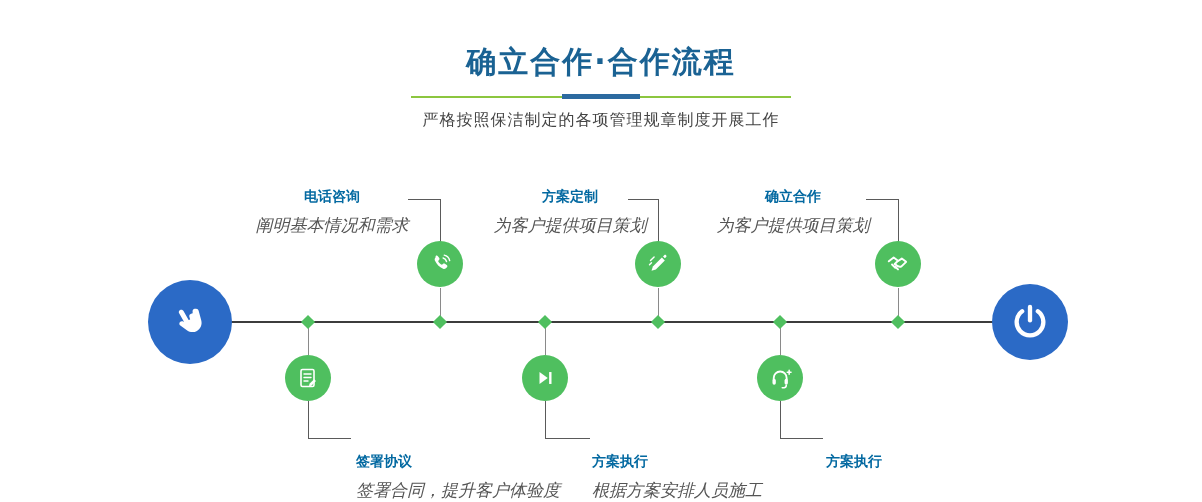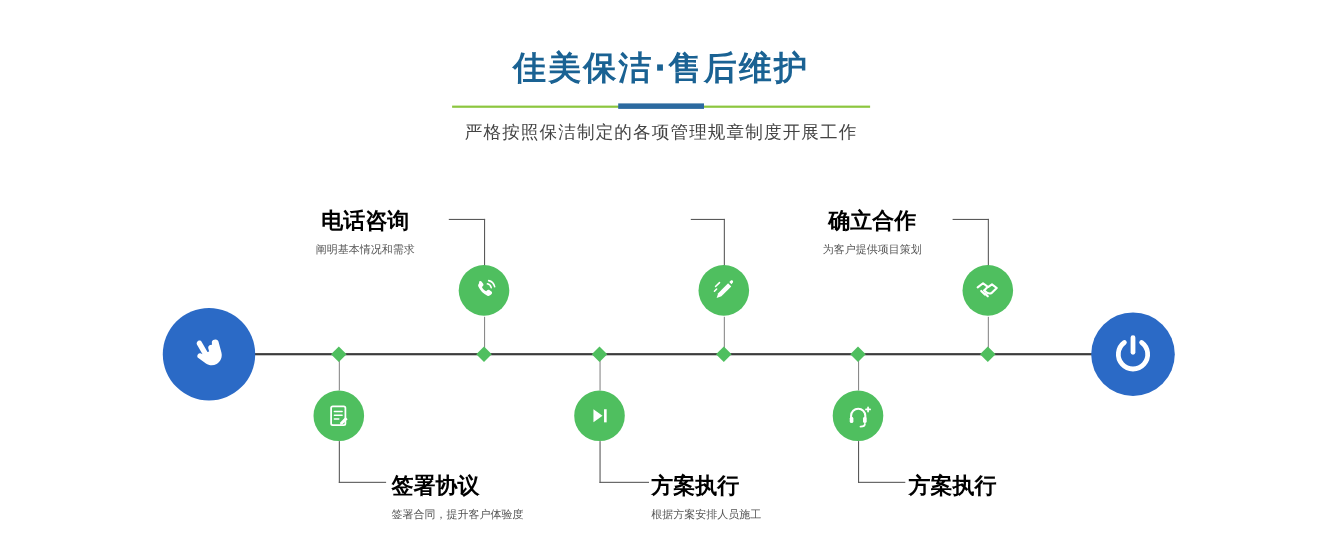--- a/index.html
+++ b/index.html
@@ -22,32 +22,32 @@
   .end-node{left:992px;top:284px;width:76px;height:76px;}
 
   .stem{position:absolute;width:1px;background:#8a8a8a;}
   .diamond{position:absolute;width:10px;height:10px;background:#4fbf5f;transform:rotate(45deg);}
 
   .conn-top{position:absolute;border-top:1px solid #5a5a5a;border-right:1px solid #5a5a5a;}
   .conn-bottom{position:absolute;border-left:1px solid #5a5a5a;border-bottom:1px solid #5a5a5a;}
 
   .label{position:absolute;}
   .label-top{text-align:center;}
-  .label-bottom{text-align:left;}
-  .step-title{font-size:20px;font-weight:700;color:#000000;line-height:1.2;}
-  .step-desc{font-size:10px;color:#555555;margin-top:9px;line-height:1.3;}
+  .label-bottom{text-align:left;margin-top:24px;}
+  .step-title{font-size:14px;font-weight:700;color:#0369a1;line-height:1.2;}
+  .step-desc{font-size:17px;color:#555555;margin-top:9px;line-height:1.3;font-style:italic;}
 
   .icon{display:flex;align-items:center;justify-content:center;line-height:1;}
 </style>
 </head>
 <body>
 
 <div class="canvas">
 
-  <div class="page-title">佳美保洁·售后维护</div>
+  <div class="page-title">确立合作·合作流程</div>
   <div class="divider">
     <div class="line"></div>
     <div class="center"></div>
   </div>
   <div class="subtitle">严格按照保洁制定的各项管理规章制度开展工作</div>
 
   <div class="timeline-line"></div>
 
   <div class="node node-big start-node">
     <span class="icon">
@@ -75,20 +75,24 @@
     <span class="icon">
       <svg width="25" height="25" viewBox="0 0 24 24">
         <path fill="#ffffff" d="M7.4 3.8c.6-.6 1.6-.5 2.1.2l1.3 1.8c.4.6.3 1.4-.2 1.9l-.9.9c.5 1.4 2.3 3.2 3.7 3.7l.9-.9c.5-.5 1.3-.6 1.9-.2l1.8 1.3c.7.5.8 1.5.2 2.1l-1 1c-.7.7-1.8.9-2.7.5-3.5-1.5-6.4-4.4-7.9-7.9-.4-.9-.2-2 .5-2.7z"></path>
         <path d="M14.5 5.8c1.6.4 2.9 1.7 3.3 3.3M15.6 3c2.6.6 4.6 2.6 5.2 5.2" stroke="#ffffff" stroke-width="1.4" fill="none" stroke-linecap="round"></path>
       </svg>
     </span>
   </div>
   <div class="stem" style="left:440px;top:288px;height:33px;"></div>
   <div class="diamond" style="left:435px;top:317px;"></div>
 
+  <div class="label label-top" style="left:490px;top:188px;width:160px;">
+    <div class="step-title">方案定制</div>
+    <div class="step-desc">为客户提供项目策划</div>
+  </div>
   <div class="conn-top" style="left:628px;top:199px;width:30px;height:42px;"></div>
   <div class="node node-step" style="left:635px;top:241px;">
     <span class="icon">
       <svg width="24" height="24" viewBox="0 0 24 24">
         <path fill="#ffffff" d="M5.5 18.8l1.4-4.3 9-9 2.9 2.9-9 9z"></path>
         <path fill="#ffffff" d="M17 4.4l1.2-1.2c.5-.5 1.4-.5 1.9 0s.5 1.4 0 1.9L18.9 6.3z"></path>
         <path d="M4.5 8.5l3.6-3.6M3.5 12.8l2-2" stroke="#ffffff" stroke-width="1.4" stroke-linecap="round" fill="none"></path>
       </svg>
     </span>
   </div>

